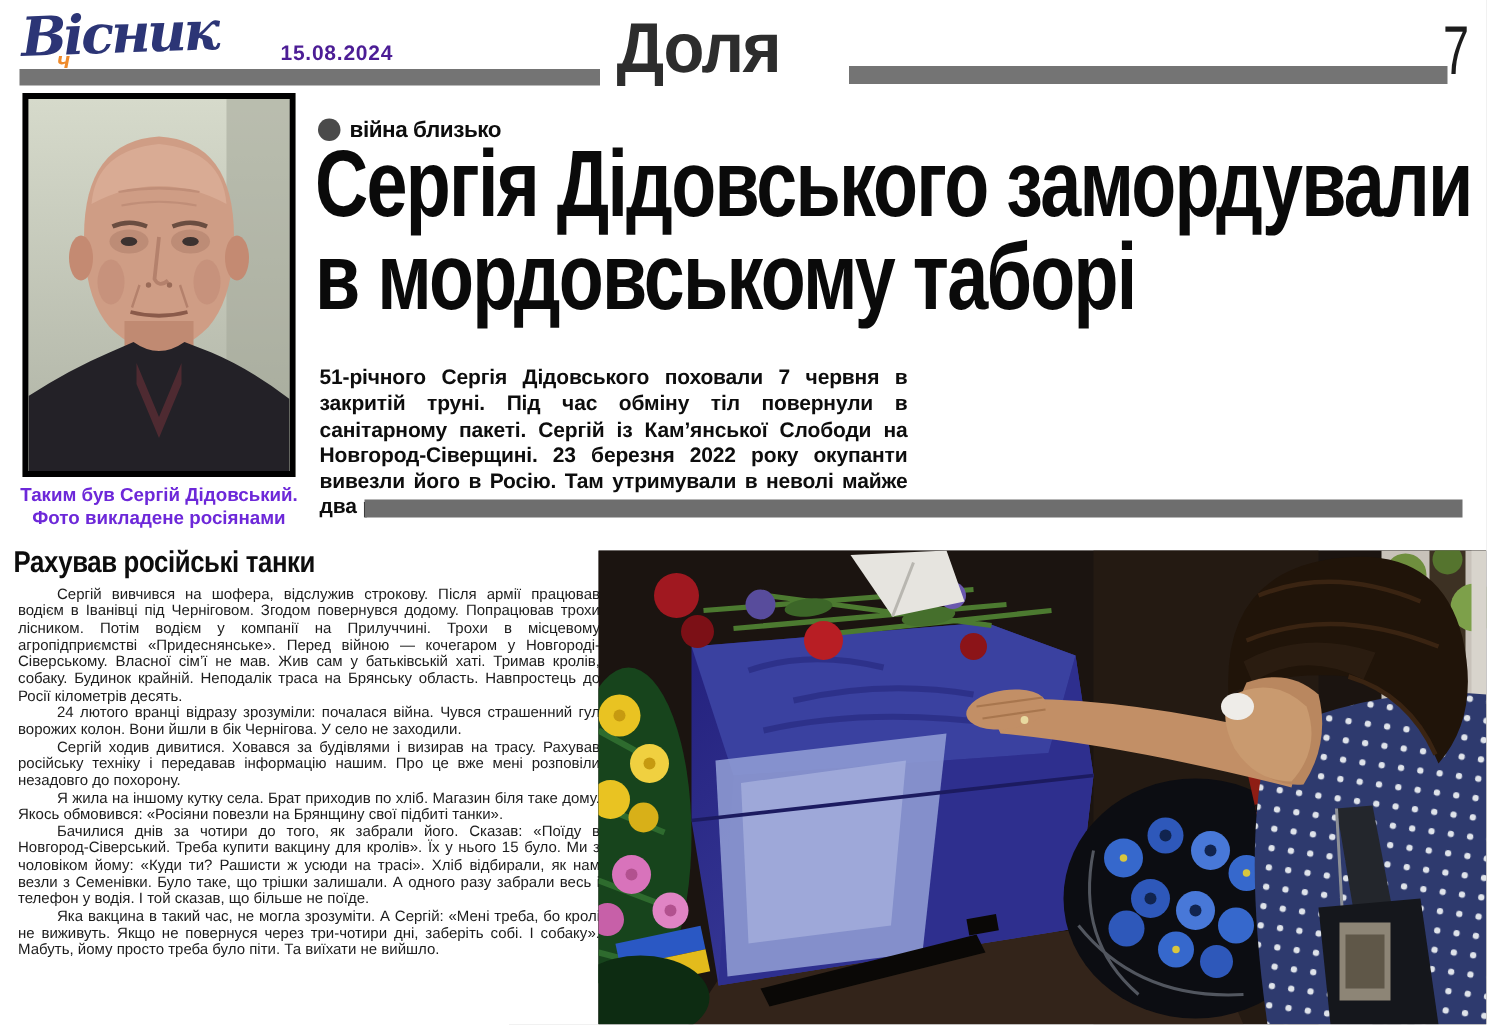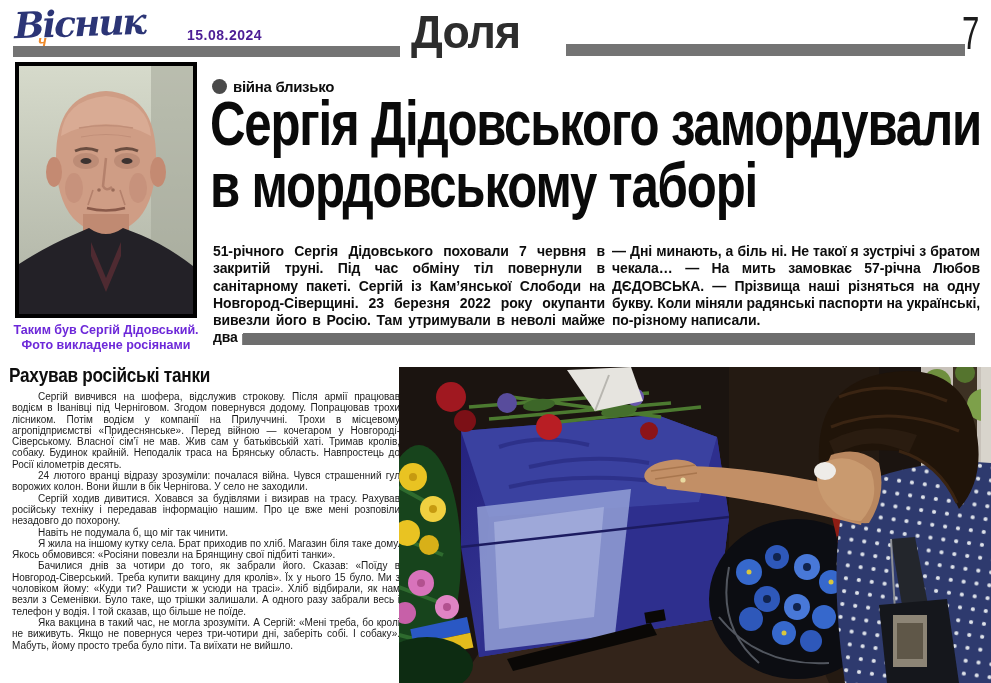--- a/index.html
+++ b/index.html
@@ -111,29 +111,27 @@
   <div class="kicker">
     <span class="kicker-dot"></span>
     <span class="kicker-label">війна близько</span>
   </div>
   <h1 class="headline">
     <span>Сергія Дідовського замордували</span>
     <span>в мордовському таборі</span>
   </h1>
 
   <p class="lead lead-left">51-річного Сергія Дідовського поховали 7 червня в закритій труні. Під час обміну тіл повернули в санітарному пакеті. Сергій із Кам’янської Слободи на Новгород-Сіверщині. 23 березня 2022 року окупанти вивезли його в Росію. Там утримували в неволі майже два роки.</p>
-  <p class="lead lead-right">— Дні минають, а біль ні. Не такої я зустрічі з братом чекала… — На мить замовкає 57-річна Любов ДЄДОВСЬКА. — Прізвища наші різняться на одну букву.  Коли міняли радянські паспорти на українські, по-різному написали.</p>
   <div class="lead-bar"></div>
 
   <h2 class="subhead">Рахував російські танки</h2>
   <div class="body-col">
     <p>Сергій вивчився на шофера, відслужив строкову. Після армії працював водієм в Іванівці під Черніговом. Згодом повернувся додому. Попрацював трохи лісником. Потім водієм у компанії на Прилуччині. Трохи в місцевому агропідприємстві «Придеснянське». Перед війною — кочегаром у Новгороді-Сіверському. Власної сім’ї не мав.  Жив сам у батьківській хаті. Тримав кролів, собаку. Будинок крайній. Неподалік траса на Брянську область. Навпростець до Росії кілометрів десять.</p>
     <p>24 лютого вранці відразу зрозуміли: почалася війна. Чувся страшенний гул ворожих колон. Вони йшли в бік Чернігова. У село не заходили.</p>
     <p>Сергій ходив дивитися. Ховався за будівлями і визирав на трасу. Рахував російську техніку і передавав інформацію нашим. Про це вже мені розповіли незадовго до похорону.</p>
-    <p>Навіть не подумала б, що міг так чинити.</p>
     <p>Я жила на іншому кутку села. Брат приходив по хліб. Магазин біля таке дому. Якось обмовився: «Росіяни повезли на Брянщину свої підбиті танки».</p>
     <p>Бачилися днів за чотири до того, як  забрали його. Сказав: «Поїду в Новгород-Сіверський. Треба купити вакцину для кролів». Їх у нього 15 було. Ми з чоловіком йому: «Куди ти? Рашисти ж усюди на трасі». Хліб відбирали, як нам везли з Семенівки. Було таке, що трішки залишали. А одного разу забрали весь і телефон у водія. І той сказав, що більше не поїде.</p>
     <p>Яка вакцина в такий час, не могла зрозуміти. А Сергій: «Мені треба, бо кролі не виживуть. Якщо не повернуся через три-чотири дні, заберіть собі. І собаку». Мабуть, йому просто треба було піти. Та виїхати  не вийшло.</p>
   </div>
 
   <div class="photo">
     <svg viewBox="0 0 592 316" preserveAspectRatio="none">
       <defs>
         <linearGradient id="coffinGrad" x1="0" y1="0" x2="1" y2="1">
           <stop offset="0" stop-color="#23207c"></stop>

